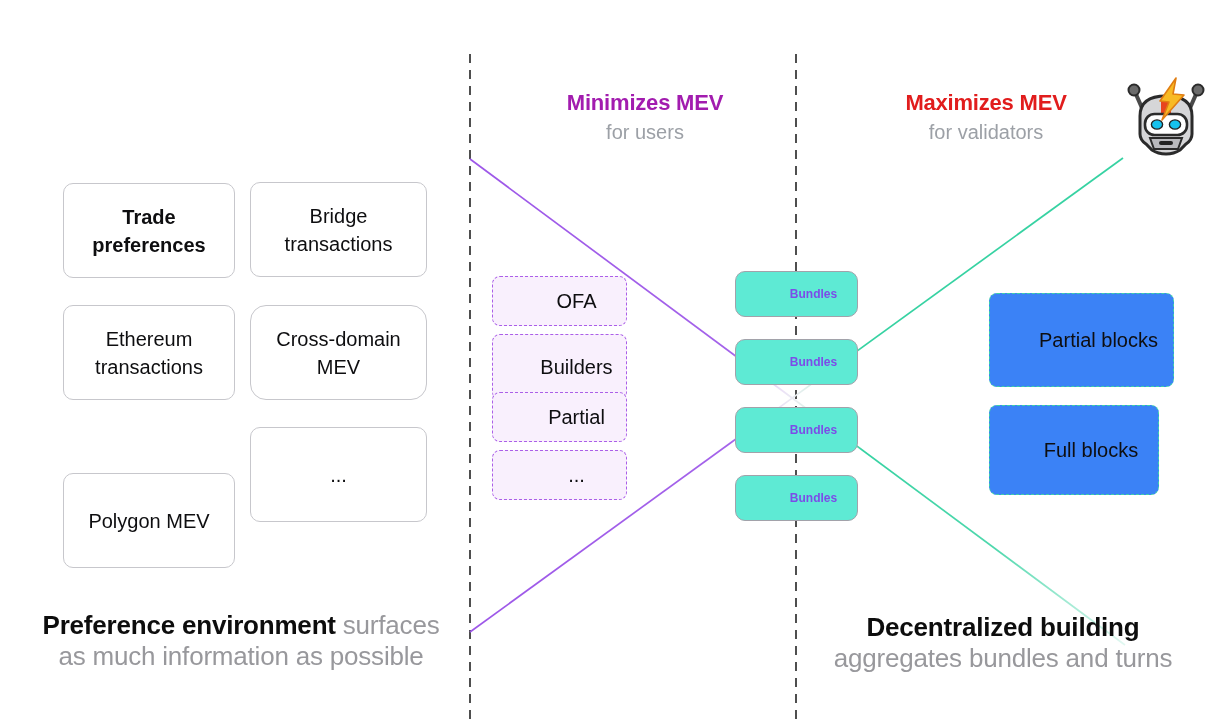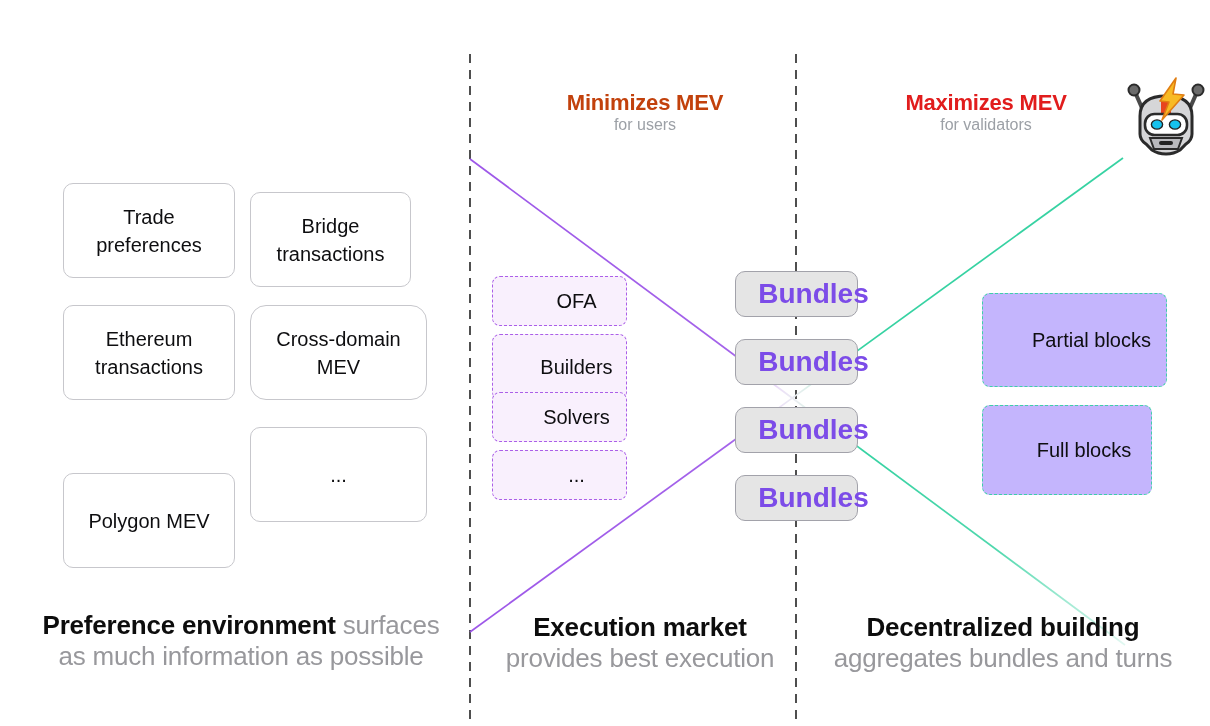--- a/index.html
+++ b/index.html
@@ -36,37 +36,38 @@
   .market-box {
     border: 1.6px dashed #ab5fe8;
     border-radius: 8px;
     background: #f9f0fd;
     font-size: 20px;
     color: #0e0e10;
   }
   .bundle-box {
     border: 1.4px solid #a2a2aa;
     border-radius: 10px;
-    background: #e5e5e5;
-    font-size: 28px;
+    background: #5eead4;
+    font-size: 12px;
     font-weight: 600;
     color: #7c4ce8;
   }
   .block-box {
     border: 1.6px dashed #3ed0a8;
     border-radius: 8px;
-    background: #c4b5fd;
+    background: #3b82f6;
     font-size: 20px;
     color: #0e0e10;
+    margin-left: 7px;
   }
   .hdr-wrap { position: absolute; text-align: center; }
   .hdr { font-size: 22px; font-weight: 600; letter-spacing: -0.2px; }
-  .hdr-green { color: #c2410c; }
+  .hdr-green { color: #a21caf; }
   .hdr-red { color: #e11d1d; }
-  .sub { font-size: 16px; color: #9ca0a6; }
+  .sub { font-size: 20px; color: #9ca0a6; margin-top: 5px; }
 
   .caption { position: absolute; text-align: center; font-size: 26px; line-height: 31px; letter-spacing: -0.2px; }
   .cap-bold { color: #0d0d0d; font-weight: 600; }
   .cap-gray { color: #98989c; font-weight: 400; }
 
   .robot { position: absolute; }
 </style>
 </head>
 <body>
 
@@ -129,50 +130,46 @@
 
       <rect x="21" y="38" width="42" height="21" rx="9.5" fill="#ffffff" stroke="#2b2b2b" stroke-width="2.6"></rect>
       <ellipse cx="33" cy="48.5" rx="5.6" ry="4.6" fill="#16c2ee" stroke="#222" stroke-width="1.4"></ellipse>
       <ellipse cx="51" cy="48.5" rx="5.6" ry="4.6" fill="#16c2ee" stroke="#222" stroke-width="1.4"></ellipse>
 
       <rect x="35" y="65" width="14" height="4" rx="2" fill="#222"></rect>
 
       <path d="M52 2 L36 25 L45 26 L38 44 L60 19 L49 18 Z" fill="#f8ba24" stroke="#e07d12" stroke-width="1.6" stroke-linejoin="round"></path>
     </svg>
 
-    <div class="box pref-box" style="left:63px; top:183px; width:172px; height:95px;">Trade preferences</div>
-    <div class="box pref-box" style="left:250px; top:192px; width:161px; height:95px;">Bridge transactions</div>
+    <div class="box pref-box" style="left:63px; top:183px; width:172px; height:95px;font-weight:bold;">Trade preferences</div>
+    <div class="box pref-box" style="left:250px; top:182px; width:177px; height:95px;">Bridge transactions</div>
     <div class="box pref-box" style="left:63px; top:305px; width:172px; height:95px;">Ethereum transactions</div>
     <div class="box pref-box" style="left:250px; top:305px; width:177px; height:95px;border-radius:16px;">Cross-domain MEV</div>
     <div class="box pref-box" style="left:63px; top:427px; width:172px; height:95px;margin-top:46px;">Polygon MEV</div>
     <div class="box pref-box" style="left:250px; top:427px; width:177px; height:95px;">...</div>
 
     <div class="box market-box" style="left:492px; top:276px; width:135px; height:50px;">OFA</div>
     <div class="box market-box" style="left:492px; top:334px; width:135px; height:66px;">Builders</div>
-    <div class="box market-box" style="left:492px; top:392px; width:135px; height:50px;">Solvers</div>
+    <div class="box market-box" style="left:492px; top:392px; width:135px; height:50px;">Partial</div>
     <div class="box market-box" style="left:492px; top:450px; width:135px; height:50px;">...</div>
 
     <div class="box bundle-box" style="left:735px; top:271px; width:123px; height:46px;">Bundles</div>
     <div class="box bundle-box" style="left:735px; top:339px; width:123px; height:46px;">Bundles</div>
     <div class="box bundle-box" style="left:735px; top:407px; width:123px; height:46px;">Bundles</div>
     <div class="box bundle-box" style="left:735px; top:475px; width:123px; height:46px;">Bundles</div>
 
     <div class="box block-box" style="left:982px; top:293px; width:185px; height:94px;">Partial blocks</div>
     <div class="box block-box" style="left:982px; top:405px; width:170px; height:90px;">Full blocks</div>
 
     <div class="caption" style="left:35px; top:610px; width:412px;">
       <span class="cap-bold">Preference environment</span>
       <span class="cap-gray">surfaces</span>
       <div class="cap-gray">as much information as possible</div>
     </div>
 
-    <div class="caption" style="left:490px; top:612px; width:300px;">
-      <div class="cap-bold">Execution market</div>
-      <div class="cap-gray">provides best execution</div>
-    </div>
 
     <div class="caption" style="left:833px; top:612px; width:340px;">
       <div class="cap-bold">Decentralized building</div>
       <div class="cap-gray">aggregates bundles and turns</div>
     </div>
 
   </div>
 </div>
 
 </body></html>

